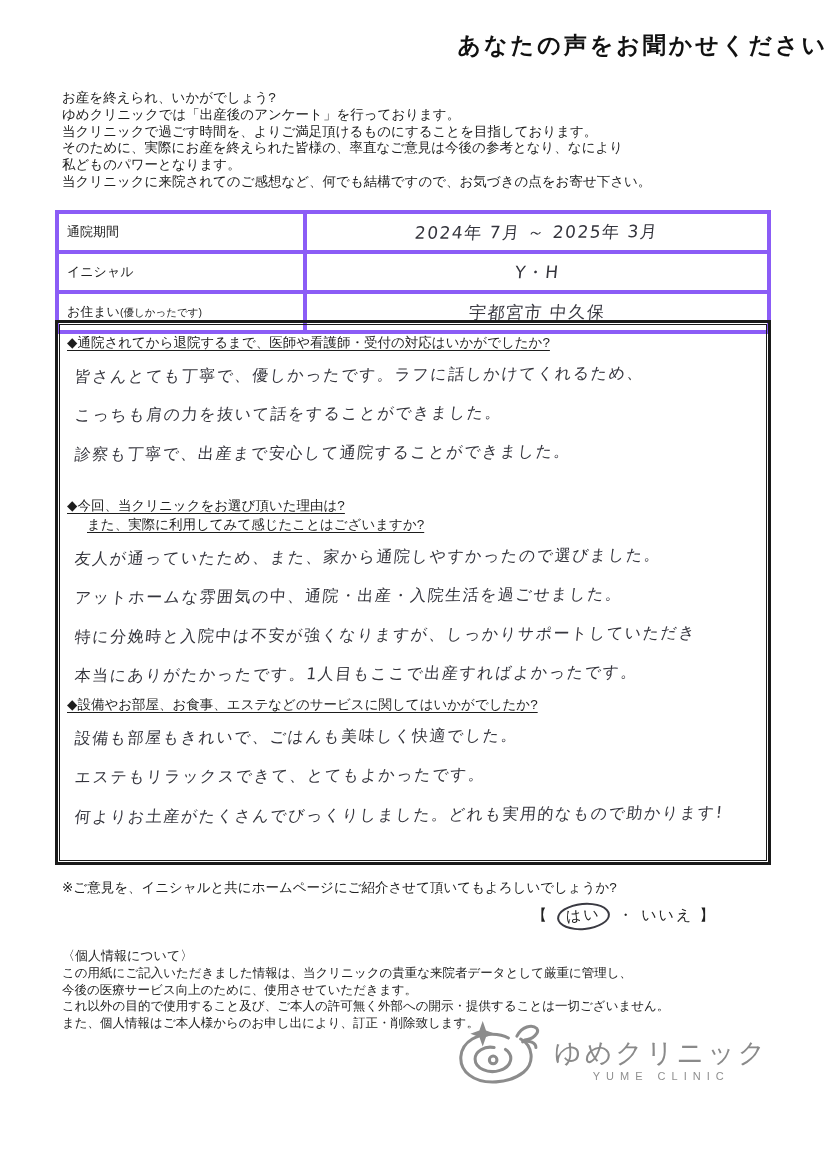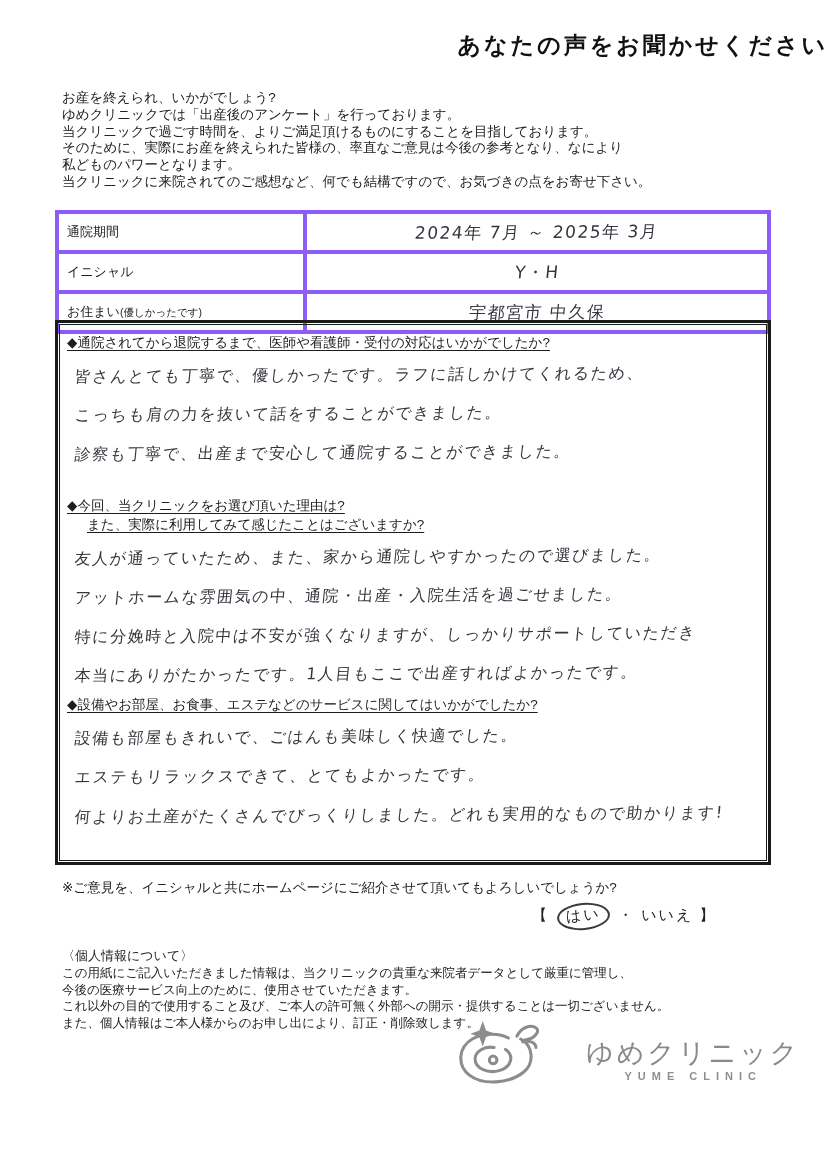--- a/index.html
+++ b/index.html
@@ -45,24 +45,24 @@
   .consent{position:absolute;left:62px;top:879px;font-size:13.5px;color:#222;}
   .consent-answer{position:absolute;left:532px;top:903px;font-size:15px;color:#222;letter-spacing:2px;}
   .circle-yes{
     display:inline-block;border:2px solid #3a3a42;border-radius:50%;
     padding:1px 7px 3px 7px;transform:rotate(-5deg);margin:0 2px;
   }
   
   .privacy{position:absolute;left:62px;top:948px;font-size:12.5px;line-height:16.8px;color:#222;}
   .privacy-heading{font-size:13px;}
   
-  .logo{position:absolute;left:448px;top:1020px;display:flex;align-items:center;gap:32px;}
+  .logo{position:absolute;left:448px;top:1020px;display:flex;align-items:center;}
   .logo-text{margin-left:10px;text-align:center;}
   .logo-jp{font-size:27px;color:#8a8a8a;letter-spacing:3px;font-weight:500;line-height:30px;}
-  .logo-en{font-size:11px;color:#8f8f8f;letter-spacing:6px;margin-top:2px;font-weight:bold;}
+  .logo-en{font-size:11px;color:#8f8f8f;letter-spacing:6px;margin-top:2px;}
 </style>
 </head>
 <body>
 
 <div class="page">
 
   <div class="title">あなたの声をお聞かせください</div>
 
   <div class="intro">
     <div>お産を終えられ、いかがでしょう?</div>

